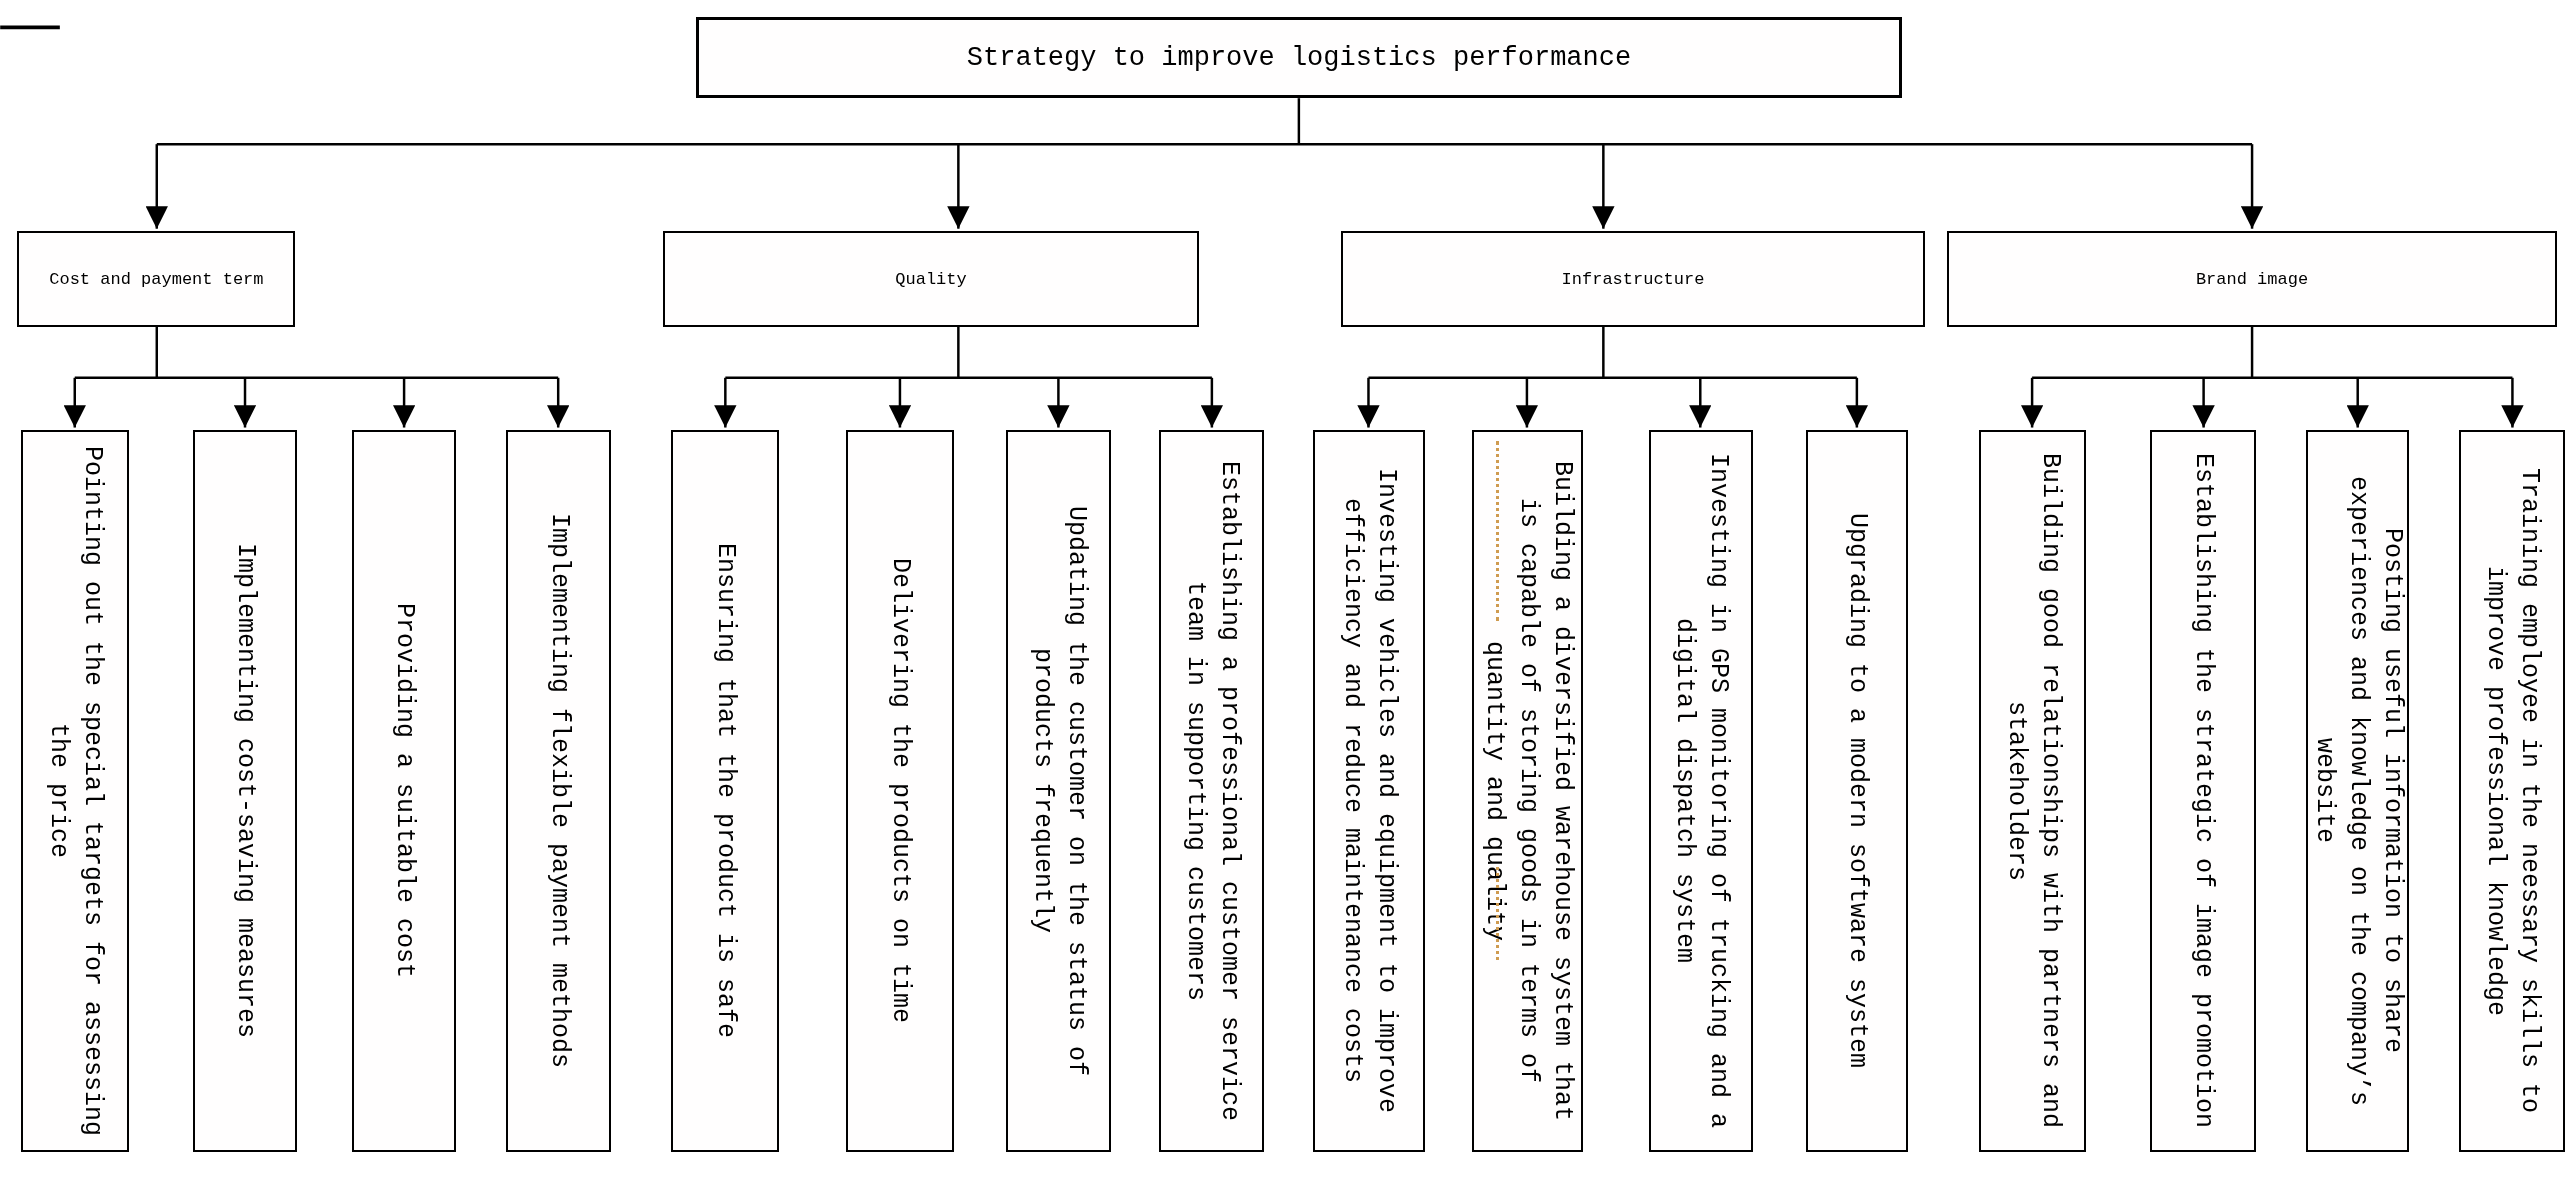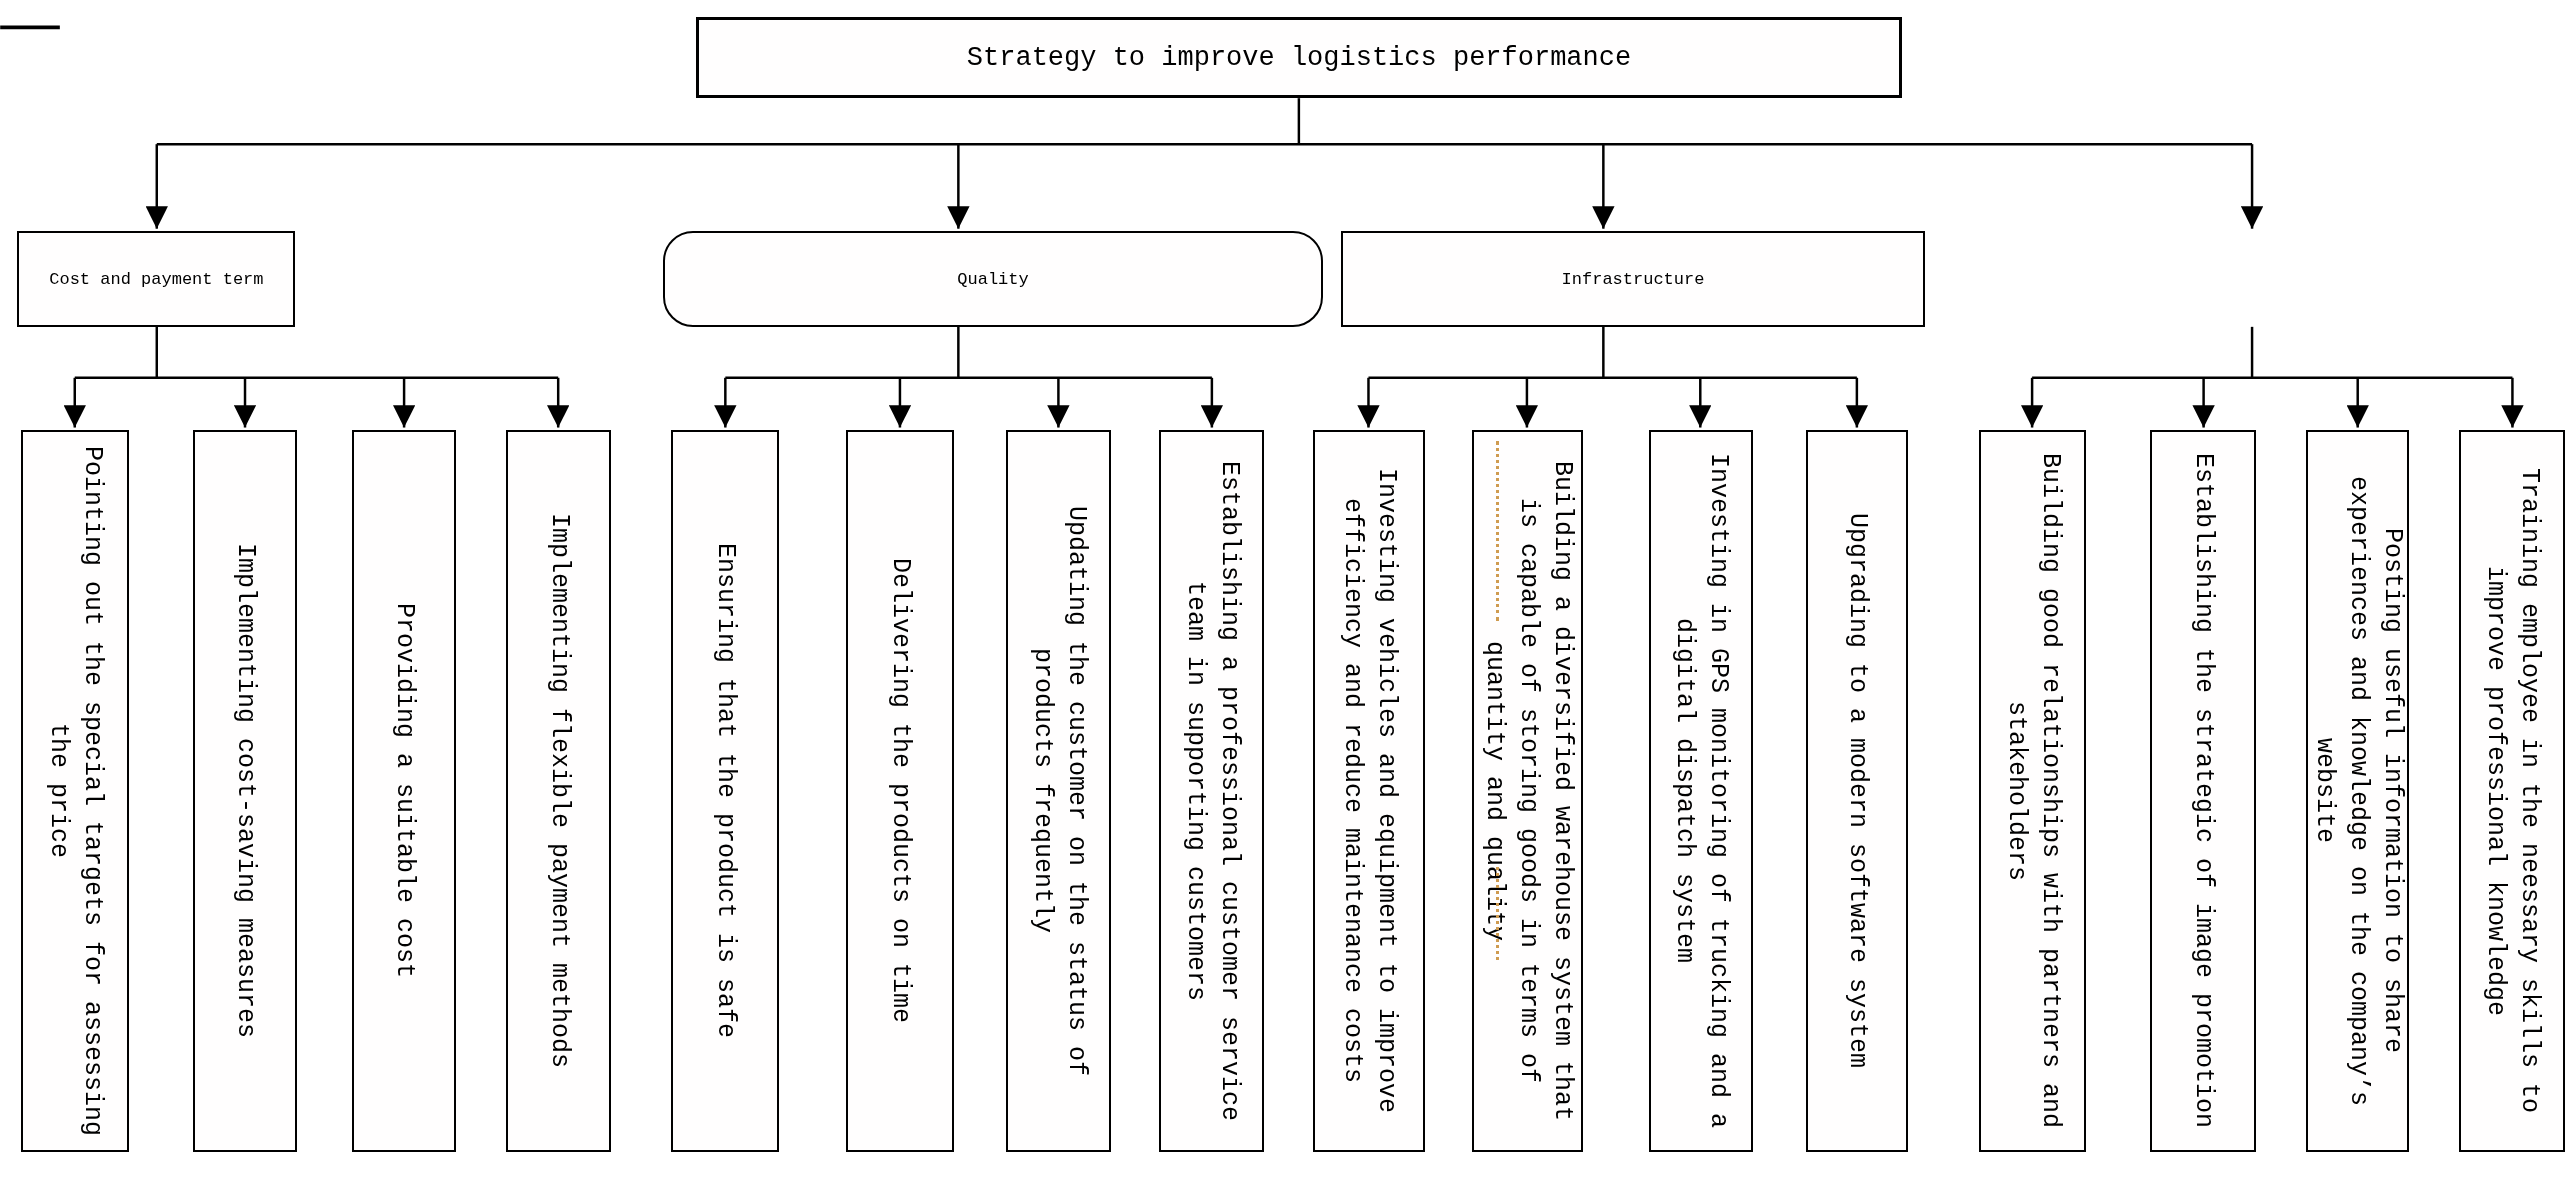--- a/index.html
+++ b/index.html
@@ -23,21 +23,21 @@
     text-align:center;
   }
   .root-node{
     left:696px;top:17.4px;width:1206px;height:81px;
     font-size:27px;border-width:3.1px;
   }
   .category-node{
     top:231px;height:96px;font-size:17px;
   }
   .cat-1{left:17.4px;width:278px;}
-  .cat-2{left:663px;width:660px;border-radius:30px;}
+  .cat-2{left:663px;width:536px;}
   .cat-3{left:1341px;width:584px;}
   .cat-4{left:1947px;width:610px;}
   .leaf-node{
     top:430px;height:722px;
     align-items:stretch;justify-content:center;
     padding:10px 2.5px;
   }
   .leaf-node .vtext{
     writing-mode:vertical-rl;
     font-size:25px;line-height:34px;
@@ -135,20 +135,23 @@
 
   <div class="node category-node cat-1">
     <span>Cost and payment term</span>
   </div>
   <div class="node category-node cat-2">
     <span>Quality</span>
   </div>
   <div class="node category-node cat-3">
     <span>Infrastructure</span>
   </div>
+  <div class="node category-node cat-4">
+    <span>Brand image</span>
+  </div>
 
   <div class="node leaf-node l1">
     <span class="vtext">Pointing out the special targets for assessing the price</span>
   </div>
   <div class="node leaf-node l2">
     <span class="vtext">Implementing cost-saving measures</span>
   </div>
   <div class="node leaf-node l3">
     <span class="vtext">Providing a suitable cost</span>
   </div>

